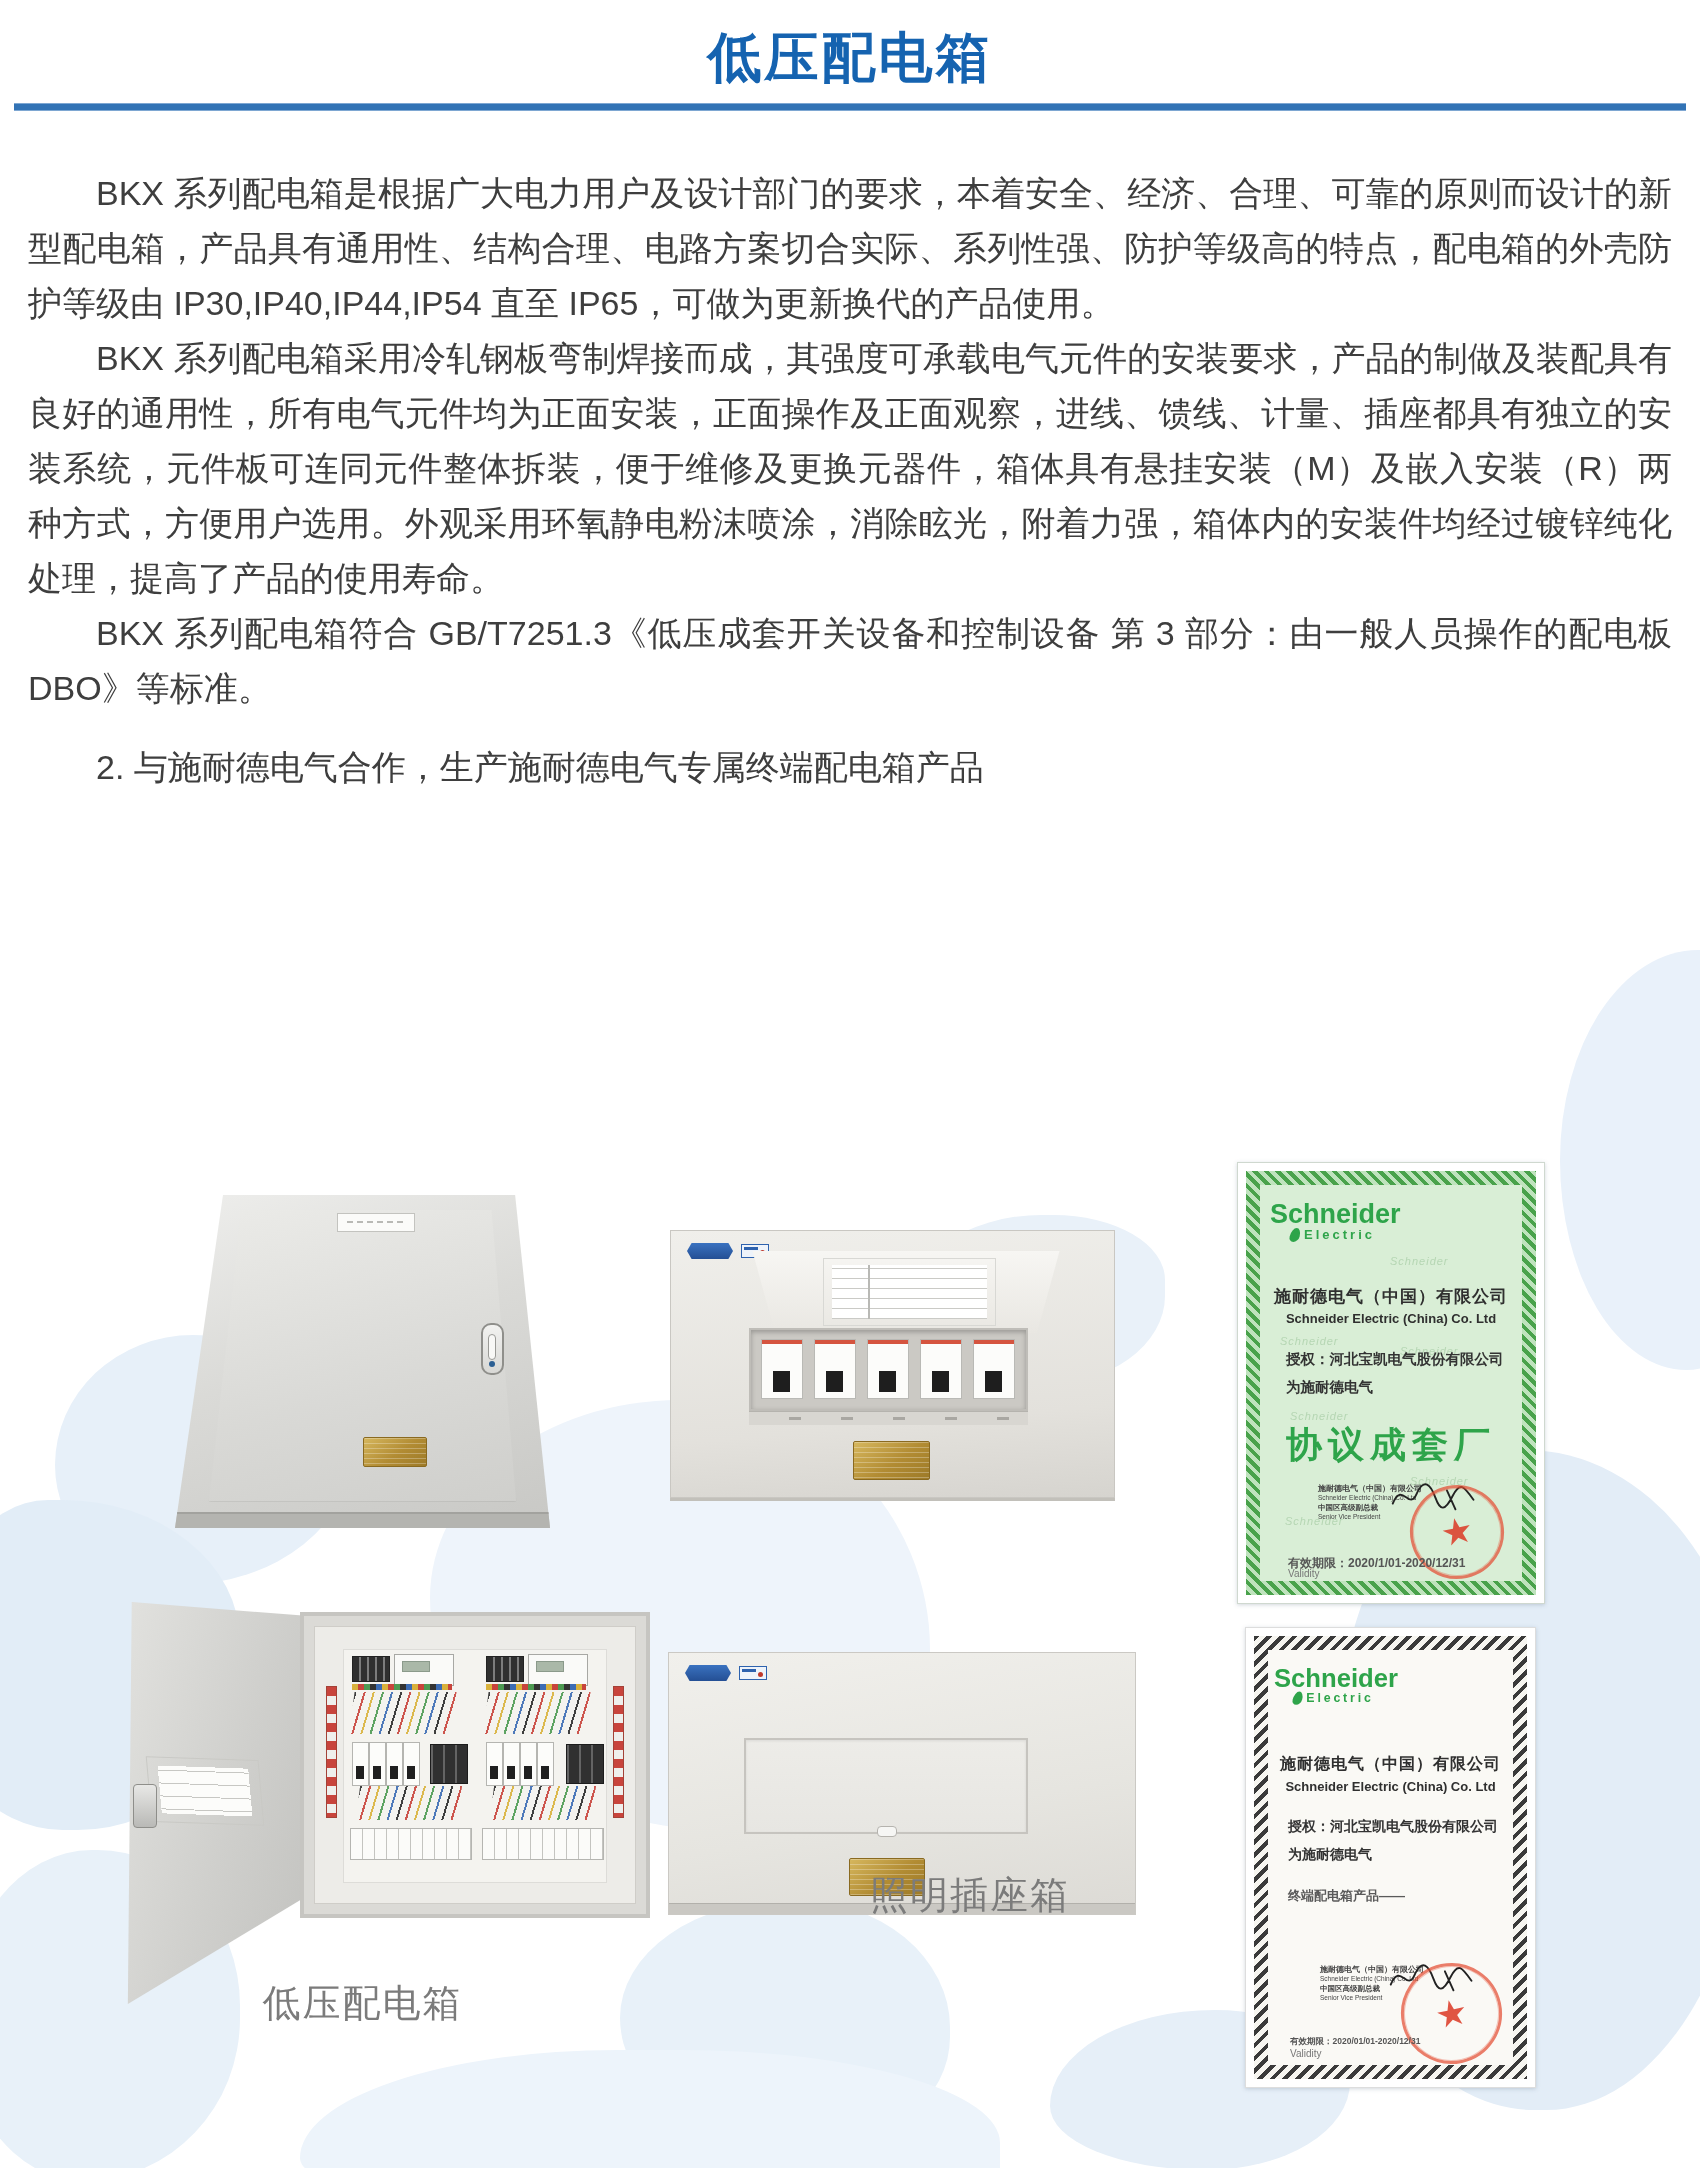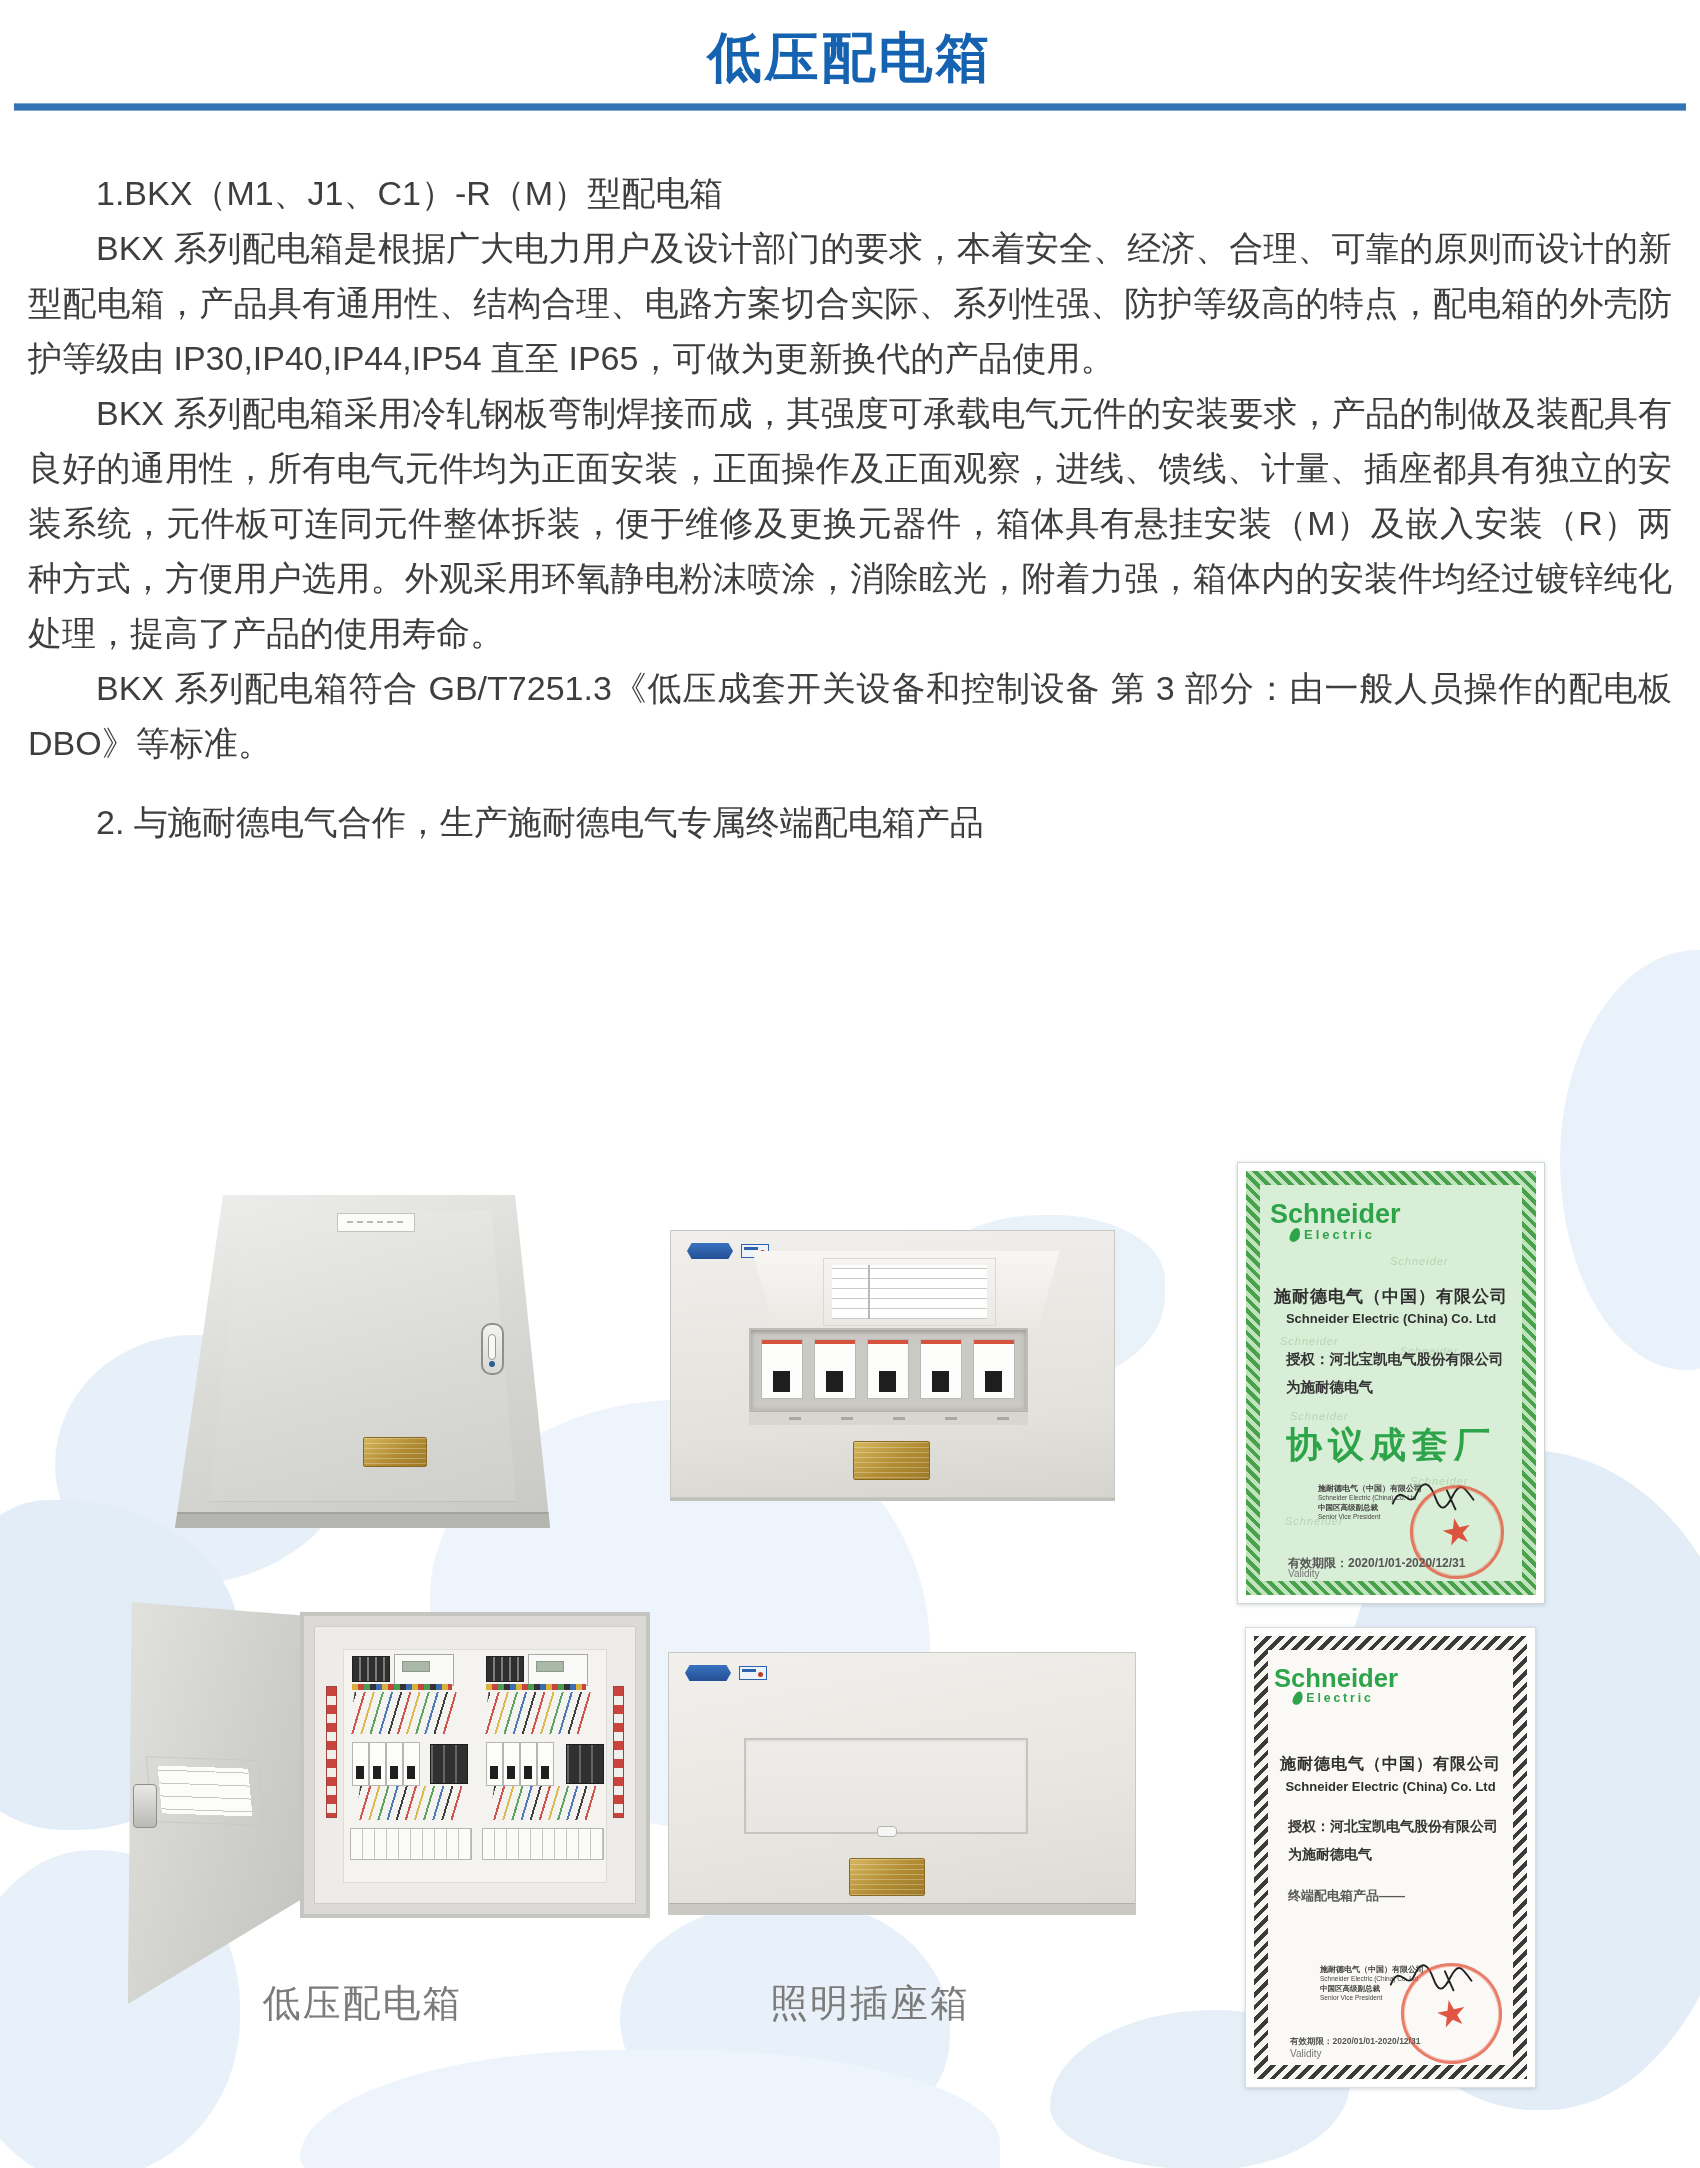--- a/index.html
+++ b/index.html
@@ -121,21 +121,21 @@
     background:linear-gradient(170deg,#f1f0ec 0%,#e6e5e0 60%,#dcdad5 100%);
     border:1px solid #cbc9c4;box-sizing:border-box;}
   .sb-lip{position:absolute;left:0;right:0;bottom:0;height:10px;background:#cac8c3;border-top:1px solid #b2b0ab;}
   .sb-rect{position:absolute;left:75px;top:85px;width:284px;height:96px;border:2px solid #c6c4bf;
     background:linear-gradient(#edece8,#e7e6e2);box-shadow:inset 0 1px 3px rgba(0,0,0,.08);box-sizing:border-box;}
   .sb-knob{position:absolute;left:50%;bottom:-5px;margin-left:-9px;width:18px;height:9px;border-radius:4px;
     background:#f6f6f4;border:1px solid #b5b3ae;}
   
   .caption{position:absolute;z-index:1;text-align:center;font-size:38px;color:#7b7b7b;letter-spacing:2px;}
   .caption.left{left:175px;top:1978px;width:375px;}
-  .caption.mid{left:670px;top:1978px;width:400px;}
+  .caption.mid{left:670px;top:1870px;width:400px;text-align:right;}
   
   .cert{position:absolute;z-index:1;background:#ffffff;box-shadow:0 1px 4px rgba(80,100,120,.25);}
   .cert-green{left:1237px;top:1162px;width:306px;height:440px;border:1px solid #cfd8cf;}
   .cg-border{position:absolute;inset:8px;background-color:#bfe3bd;
     background-image:repeating-linear-gradient(45deg,#49a24b 0 4px,rgba(0,0,0,0) 4px 8px);}
   .cg-inner{position:absolute;inset:22px;background:#d9eed6;overflow:hidden;}
   .cert-white{left:1245px;top:1627px;width:289px;height:459px;border:1px solid #ddd;}
   .cw-border{position:absolute;inset:8px;background-color:#f6f5f0;
     background-image:repeating-linear-gradient(135deg,#3a3a3a 0 4px,rgba(0,0,0,0) 4px 9px);}
   .cw-inner{position:absolute;inset:22px;background:#faf9f5;overflow:hidden;}
@@ -174,21 +174,20 @@
 <div class="blob" style="left:1330px;top:1450px;width:420px;height:660px;background:#e3edf7;border-radius:45% 55% 50% 50%/55% 45% 52% 48%;"></div>
 <div class="blob" style="left:620px;top:1900px;width:330px;height:250px;background:#e8f1f9;border-radius:52% 48% 44% 56%/48% 52% 46% 54%;"></div>
 <div class="blob" style="left:-40px;top:1850px;width:280px;height:330px;background:#e8f1f9;border-radius:48% 52% 56% 44%/52% 48% 50% 50%;"></div>
 <div class="blob" style="left:300px;top:2050px;width:700px;height:170px;background:#edf4fb;border-radius:50% 50% 40% 60%/70% 60% 30% 40%;"></div>
 <div class="blob" style="left:1050px;top:2010px;width:300px;height:160px;background:#e6eff8;border-radius:55% 45% 48% 52%/60% 45% 55% 40%;"></div>
 
 <div class="page-title">低压配电箱</div>
 <div class="divider"></div>
 
 <div class="article">
-  <p>1.BKX（M1、J1、C1）-R（M）型配电箱</p>
   <p>BKX 系列配电箱是根据广大电力用户及设计部门的要求，本着安全、经济、合理、可靠的原则而设计的新型配电箱，产品具有通用性、结构合理、电路方案切合实际、系列性强、防护等级高的特点，配电箱的外壳防护等级由 IP30,IP40,IP44,IP54 直至 IP65，可做为更新换代的产品使用。</p>
   <p>BKX 系列配电箱采用冷轧钢板弯制焊接而成，其强度可承载电气元件的安装要求，产品的制做及装配具有良好的通用性，所有电气元件均为正面安装，正面操作及正面观察，进线、馈线、计量、插座都具有独立的安装系统，元件板可连同元件整体拆装，便于维修及更换元器件，箱体具有悬挂安装（M）及嵌入安装（R）两种方式，方便用户选用。外观采用环氧静电粉沫喷涂，消除眩光，附着力强，箱体内的安装件均经过镀锌纯化处理，提高了产品的使用寿命。</p>
   <p>BKX 系列配电箱符合 GB/T7251.3《低压成套开关设备和控制设备 第 3 部分：由一般人员操作的配电板 DBO》等标准。</p>
   <p class="mt">2. 与施耐德电气合作，生产施耐德电气专属终端配电箱产品</p>
 </div>
 
 <div class="closed-box">
   <div class="cb-shell">
     <div class="cb-base"></div>
   </div>

